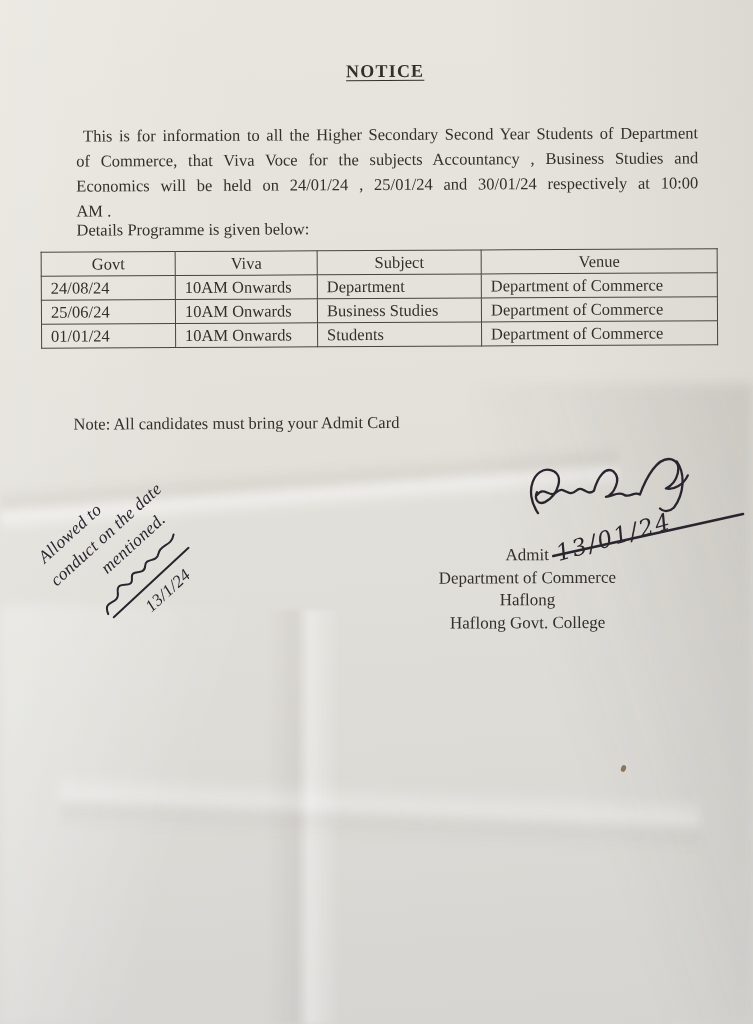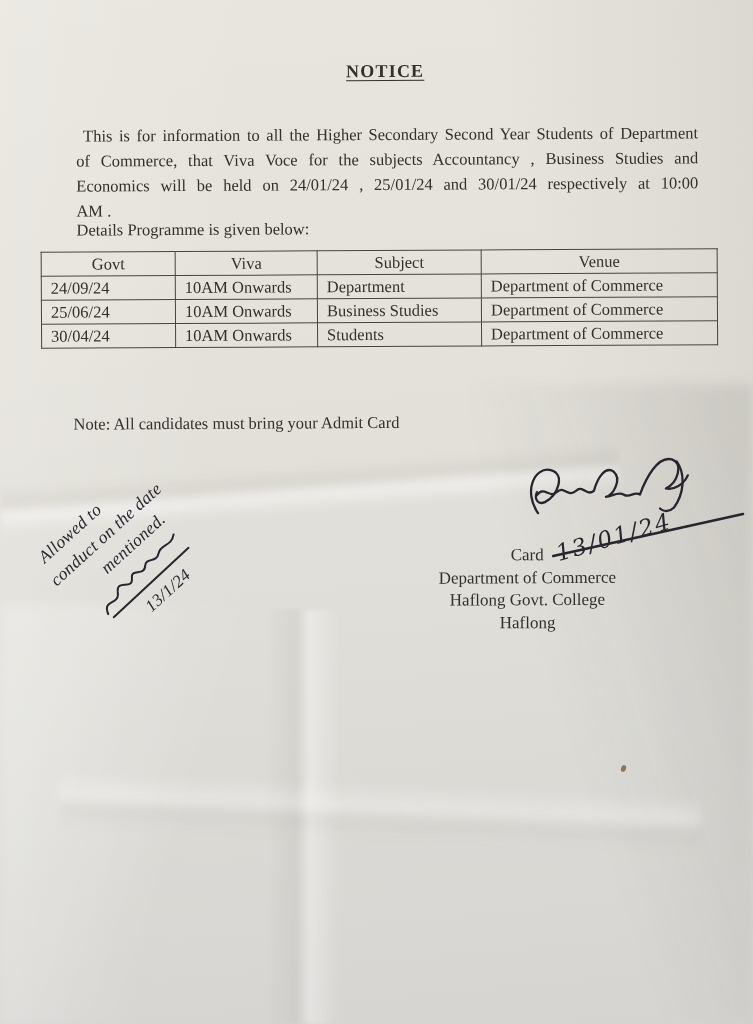--- a/index.html
+++ b/index.html
@@ -142,33 +142,33 @@
       <thead>
         <tr>
           <th>Govt</th>
           <th>Viva</th>
           <th>Subject</th>
           <th>Venue</th>
         </tr>
       </thead>
       <tbody>
         <tr>
-          <td>24/09/24</td>
+          <td>24/08/24</td>
           <td>10AM Onwards</td>
           <td>Department</td>
           <td>Department of Commerce</td>
         </tr>
         <tr>
           <td>25/06/24</td>
           <td>10AM Onwards</td>
           <td>Business Studies</td>
           <td>Department of Commerce</td>
         </tr>
         <tr>
-          <td>30/04/24</td>
+          <td>01/01/24</td>
           <td>10AM Onwards</td>
           <td>Students</td>
           <td>Department of Commerce</td>
         </tr>
       </tbody>
     </table>
 
     <div class="note-line">Note: All candidates must bring your Admit Card</div>
 
     <div class="hw-approval">
@@ -184,20 +184,20 @@
 
     <svg class="sig-svg" viewBox="0 0 320 115">
       <path class="sig-stroke" d="M113,62 C98,40 110,15 126,19 C141,23 133,44 120,51 C113,54 109,48 112,41"></path>
       <path class="sig-stroke" d="M112,44 C119,34 125,48 132,41 C139,34 143,47 151,40 C158,33 161,46 169,40 C173,26 181,15 189,21 C197,28 189,44 181,46 C187,46 193,40 199,44 C205,48 209,40 215,44 C221,28 233,5 247,9 C259,13 253,32 241,38 C249,40 259,34 263,25"></path>
       <path class="sig-stroke" d="M252,11 C261,24 259,44 249,57 C245,61 239,62 235,58"></path>
       <text class="sig-date-text" x="128" y="88" transform="rotate(-16 210 80)">13/01/24</text>
       <path class="sig-stroke" d="M128,105 L318,64" style="stroke-width:2.6"></path>
     </svg>
 
     <div class="head-block">
-      <div>Card</div>
+      <div>Admit</div>
       <div>Department of Commerce</div>
+      <div>Haflong</div>
       <div>Haflong Govt. College</div>
-      <div>Haflong</div>
     </div>
 
   </div>
 </div>
 
 </body></html>

